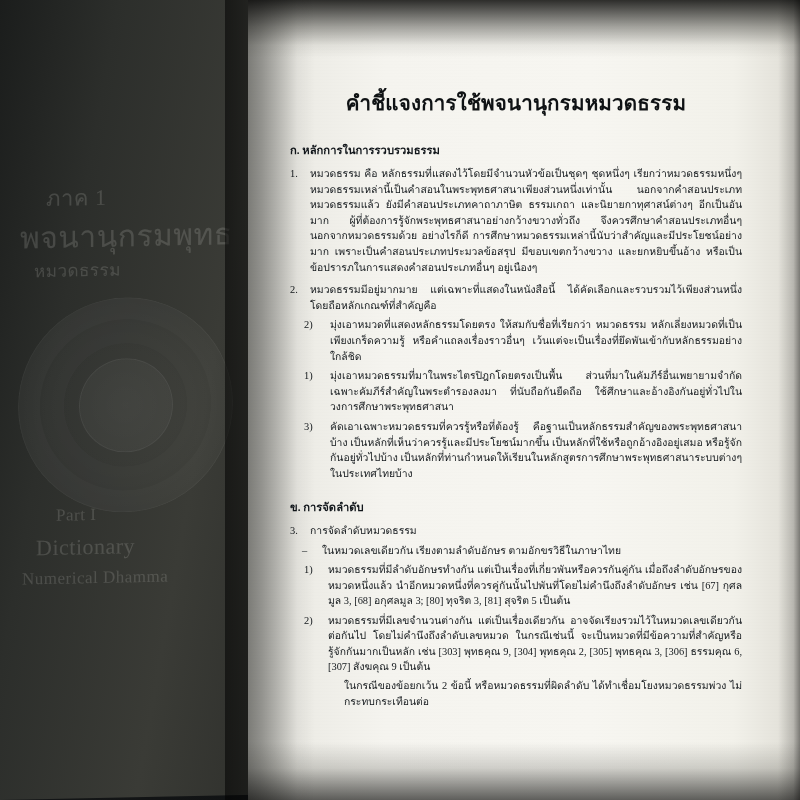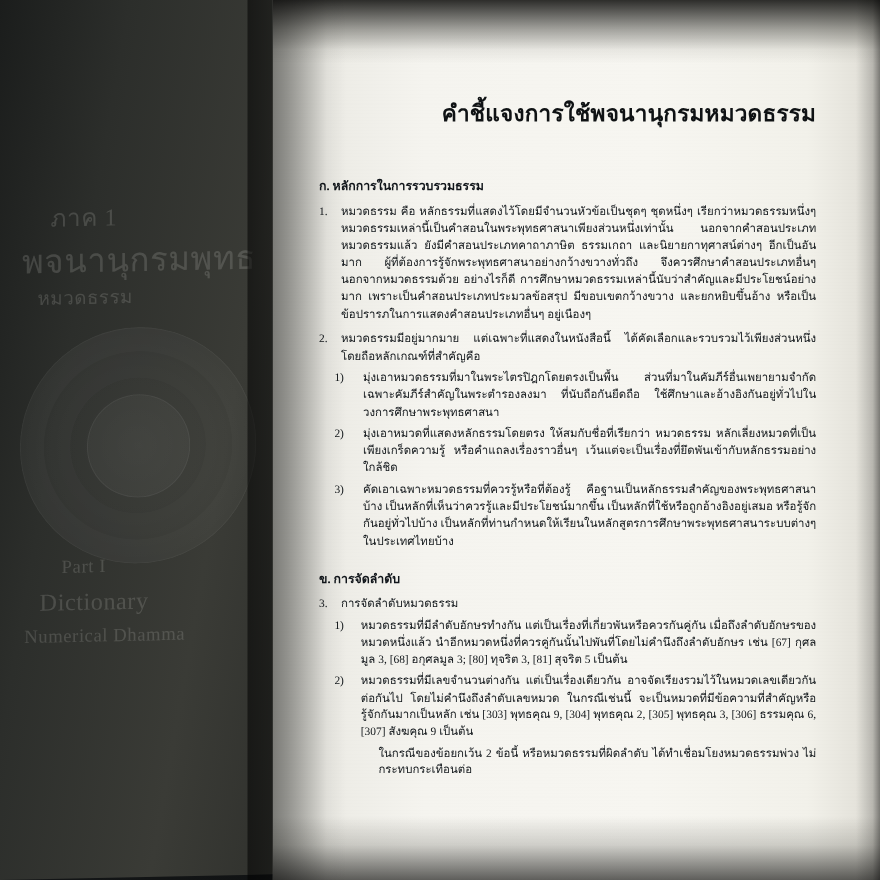--- a/index.html
+++ b/index.html
@@ -160,25 +160,25 @@
   }
   .content {
     position: absolute;
     left: 42px;
     top: 86px;
     width: 452px;
     color: #14181b;
     font-family: "Liberation Serif", serif;
   }
   .doc-title {
-    text-align: right;
+    text-align: center;
     font-size: 20.5px;
     font-weight: bold;
     letter-spacing: 0.2px;
-    margin: 0 0 41px 0;
+    margin: 0 0 22px 0;
     color: #0f1214;
   }
   .section-head {
     font-size: 11.2px;
     font-weight: bold;
     margin: 0 0 7px 0;
     color: #10151a;
   }
   .section-head.spaced {
     margin-top: 17px;
@@ -257,42 +257,46 @@
         <div class="marker m-num">1.</div>
         <div class="body-text">หมวดธรรม คือ หลักธรรมที่แสดงไว้โดยมีจำนวนหัวข้อเป็นชุดๆ ชุดหนึ่งๆ เรียกว่าหมวดธรรมหนึ่งๆ หมวดธรรมเหล่านี้เป็นคำสอนในพระพุทธศาสนาเพียงส่วนหนึ่งเท่านั้น นอกจากคำสอนประเภทหมวดธรรมแล้ว ยังมีคำสอนประเภทคาถาภาษิต ธรรมเกถา และนิยายกาทุศาสน์ต่างๆ อีกเป็นอันมาก ผู้ที่ต้องการรู้จักพระพุทธศาสนาอย่างกว้างขวางทั่วถึง จึงควรศึกษาคำสอนประเภทอื่นๆ นอกจากหมวดธรรมด้วย อย่างไรก็ดี การศึกษาหมวดธรรมเหล่านี้นับว่าสำคัญและมีประโยชน์อย่างมาก เพราะเป็นคำสอนประเภทประมวลข้อสรุป มีขอบเขตกว้างขวาง และยกหยิบขึ้นอ้าง หรือเป็นข้อปรารภในการแสดงคำสอนประเภทอื่นๆ อยู่เนืองๆ</div>
       </div>
 
       <div class="para-row blk-sm">
         <div class="marker m-num">2.</div>
         <div class="body-text">หมวดธรรมมีอยู่มากมาย แต่เฉพาะที่แสดงในหนังสือนี้ ได้คัดเลือกและรวบรวมไว้เพียงส่วนหนึ่ง โดยถือหลักเกณฑ์ที่สำคัญคือ</div>
       </div>
 
       <div class="para-row blk-sm">
+        <div class="marker m-sub">2)</div>
+        <div class="body-text">มุ่งเอาหมวดที่แสดงหลักธรรมโดยตรง ให้สมกับชื่อที่เรียกว่า หมวดธรรม หลักเลี่ยงหมวดที่เป็นเพียงเกร็ดความรู้ หรือคำแถลงเรื่องราวอื่นๆ เว้นแต่จะเป็นเรื่องที่ยึดพันเข้ากับหลักธรรมอย่างใกล้ชิด</div>
+      </div>
+
+      <div class="para-row blk-sm">
         <div class="marker m-sub">1)</div>
         <div class="body-text">มุ่งเอาหมวดธรรมที่มาในพระไตรปิฎกโดยตรงเป็นพื้น ส่วนที่มาในคัมภีร์อื่นเพยายามจำกัดเฉพาะคัมภีร์สำคัญในพระตำรองลงมา ที่นับถือกันยืดถือ ใช้ศึกษาและอ้างอิงกันอยู่ทั่วไปในวงการศึกษาพระพุทธศาสนา</div>
-      </div>
-
-      <div class="para-row blk-sm">
-        <div class="marker m-sub">2)</div>
-        <div class="body-text">มุ่งเอาหมวดที่แสดงหลักธรรมโดยตรง ให้สมกับชื่อที่เรียกว่า หมวดธรรม หลักเลี่ยงหมวดที่เป็นเพียงเกร็ดความรู้ หรือคำแถลงเรื่องราวอื่นๆ เว้นแต่จะเป็นเรื่องที่ยึดพันเข้ากับหลักธรรมอย่างใกล้ชิด</div>
       </div>
 
       <div class="para-row blk">
         <div class="marker m-sub">3)</div>
         <div class="body-text">คัดเอาเฉพาะหมวดธรรมที่ควรรู้หรือที่ต้องรู้ คือฐานเป็นหลักธรรมสำคัญของพระพุทธศาสนาบ้าง เป็นหลักที่เห็นว่าควรรู้และมีประโยชน์มากขึ้น เป็นหลักที่ใช้หรือถูกอ้างอิงอยู่เสมอ หรือรู้จักกันอยู่ทั่วไปบ้าง เป็นหลักที่ท่านกำหนดให้เรียนในหลักสูตรการศึกษาพระพุทธศาสนาระบบต่างๆ ในประเทศไทยบ้าง</div>
       </div>
 
       <div class="section-head spaced">ข. การจัดลำดับ</div>
 
       <div class="para-row blk-sm">
         <div class="marker m-num">3.</div>
         <div class="body-text">การจัดลำดับหมวดธรรม</div>
       </div>
 
 
+      <div class="para-row blk-sm">
+        <div class="marker m-dash">–</div>
+        <div class="body-text">ในหมวดเลขเดียวกัน เรียงตามลำดับอักษร ตามอักขรวิธีในภาษาไทย</div>
+      </div>
 
       <div class="para-row blk-sm">
         <div class="marker m-sub2">1)</div>
         <div class="body-text tight">หมวดธรรมที่มีลำดับอักษรทำงกัน แต่เป็นเรื่องที่เกี่ยวพันหรือควรกันคู่กัน เมื่อถึงลำดับอักษรของหมวดหนึ่งแล้ว นำอีกหมวดหนึ่งที่ควรคู่กันนั้นไปพันที่โดยไม่คำนึงถึงลำดับอักษร เช่น [67] กุศลมูล 3, [68] อกุศลมูล 3; [80] ทุจริต 3, [81] สุจริต 5 เป็นต้น</div>
       </div>
 
       <div class="para-row blk-sm">
         <div class="marker m-sub2">2)</div>
         <div class="body-text tight">หมวดธรรมที่มีเลขจำนวนต่างกัน แต่เป็นเรื่องเดียวกัน อาจจัดเรียงรวมไว้ในหมวดเลขเดียวกัน ต่อกันไป โดยไม่คำนึงถึงลำดับเลขหมวด ในกรณีเช่นนี้ จะเป็นหมวดที่มีข้อความที่สำคัญหรือรู้จักกันมากเป็นหลัก เช่น [303] พุทธคุณ 9, [304] พุทธคุณ 2, [305] พุทธคุณ 3, [306] ธรรมคุณ 6, [307] สังฆคุณ 9 เป็นต้น</div>
       </div>

